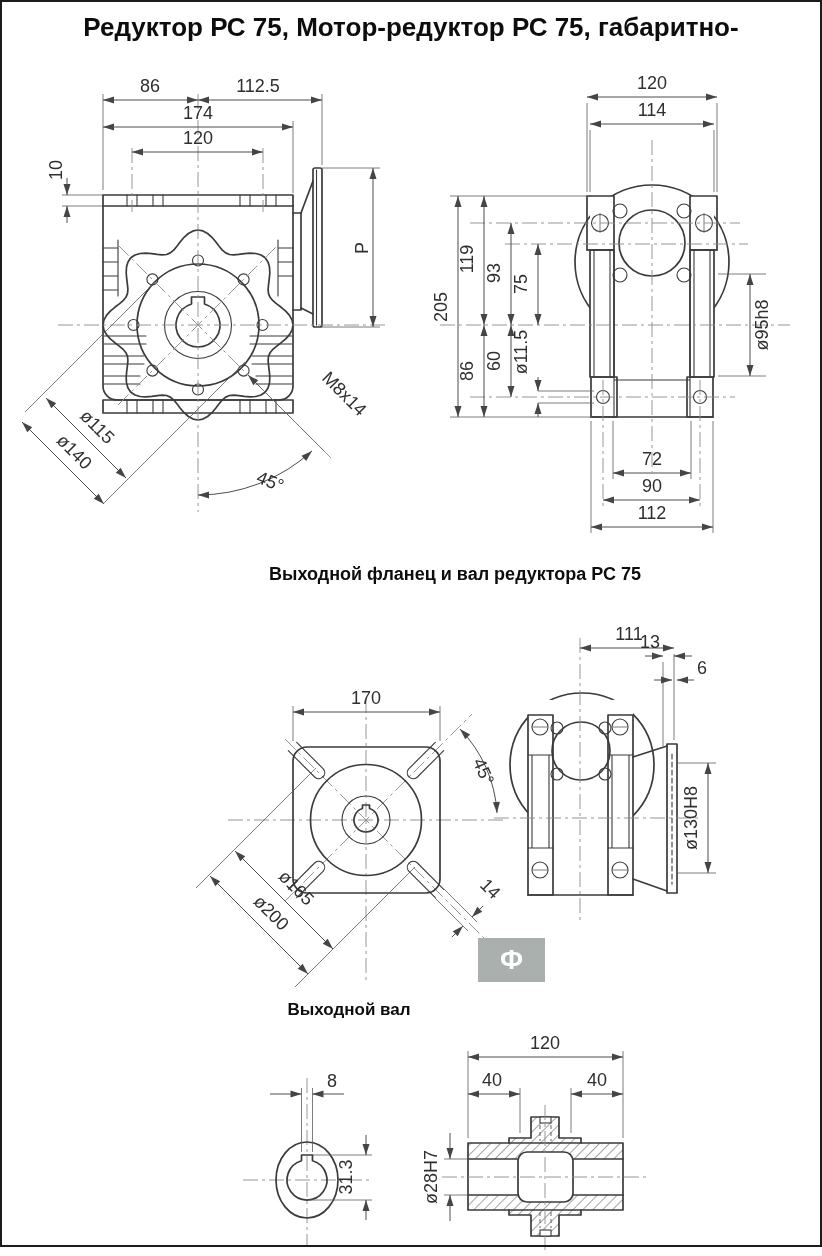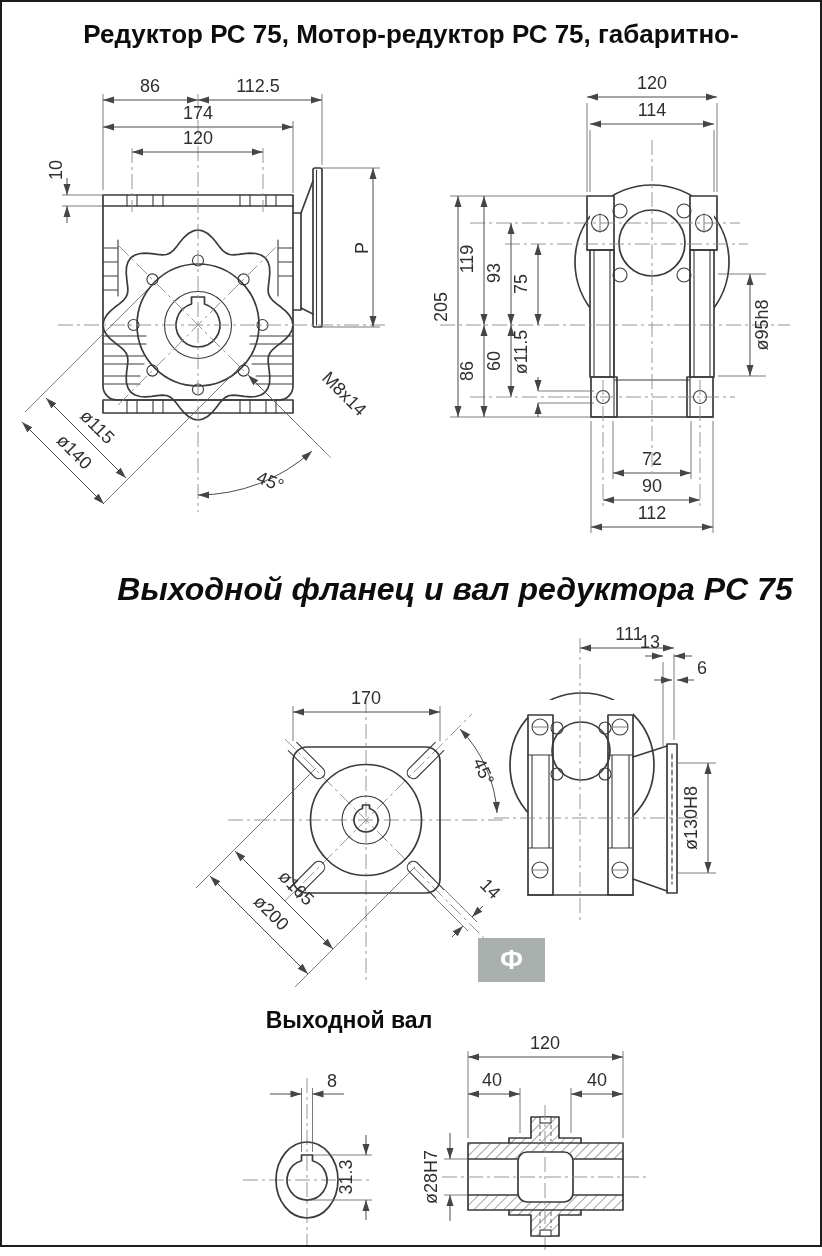--- a/index.html
+++ b/index.html
@@ -1,23 +1,23 @@
 <!DOCTYPE html>
 <html><head>
 <meta charset="utf-8">
 <style>
   html,body{margin:0;padding:0;background:#fff;}
   #page{position:relative;width:822px;height:1256px;background:#fff;overflow:hidden;
         font-family:"Liberation Sans",sans-serif;}
   #frame{position:absolute;left:0;top:0;width:822px;height:1247px;border:2px solid #1c1c1c;
          box-sizing:border-box;pointer-events:none;}
-  .ttl{position:absolute;text-align:center;font-weight:bold;color:#0d0d0d;margin-top:7px;}
+  .ttl{position:absolute;text-align:center;font-weight:bold;color:#0d0d0d;}
   #main-title{left:40px;top:11px;width:742px;font-size:26px;line-height:33px;}
-  #sec2-title{left:90px;top:564px;width:730px;font-size:32px;font-style:italic;}
-  #sec3-title{left:0px;top:1000px;width:698px;font-size:23px;}
+  #sec2-title{left:90px;top:564px;width:730px;font-size:18px;}
+  #sec3-title{left:0px;top:1000px;width:698px;font-size:17px;}
   #flange-marker{position:absolute;left:478px;top:938px;width:67px;height:44px;
         display:flex;align-items:center;justify-content:center;
         font-size:27px;font-weight:bold;}
   svg{position:absolute;left:0;top:0;}
   .o  {stroke:#3b3b3b;stroke-width:1.7;fill:none;stroke-linejoin:round;stroke-linecap:round;}
   .o2 {stroke:#3b3b3b;stroke-width:1.1;fill:none;stroke-linecap:round;}
   .w  {fill:#ffffff;stroke:none;}
   .cl {stroke:#8a8a8a;stroke-width:0.9;fill:none;stroke-dasharray:15 4 3 4;}
   .d  {stroke:#4d4d4d;stroke-width:1;fill:none;marker-start:url(#ar);marker-end:url(#ar);}
   .dE {stroke:#4d4d4d;stroke-width:1;fill:none;marker-end:url(#ar);}

